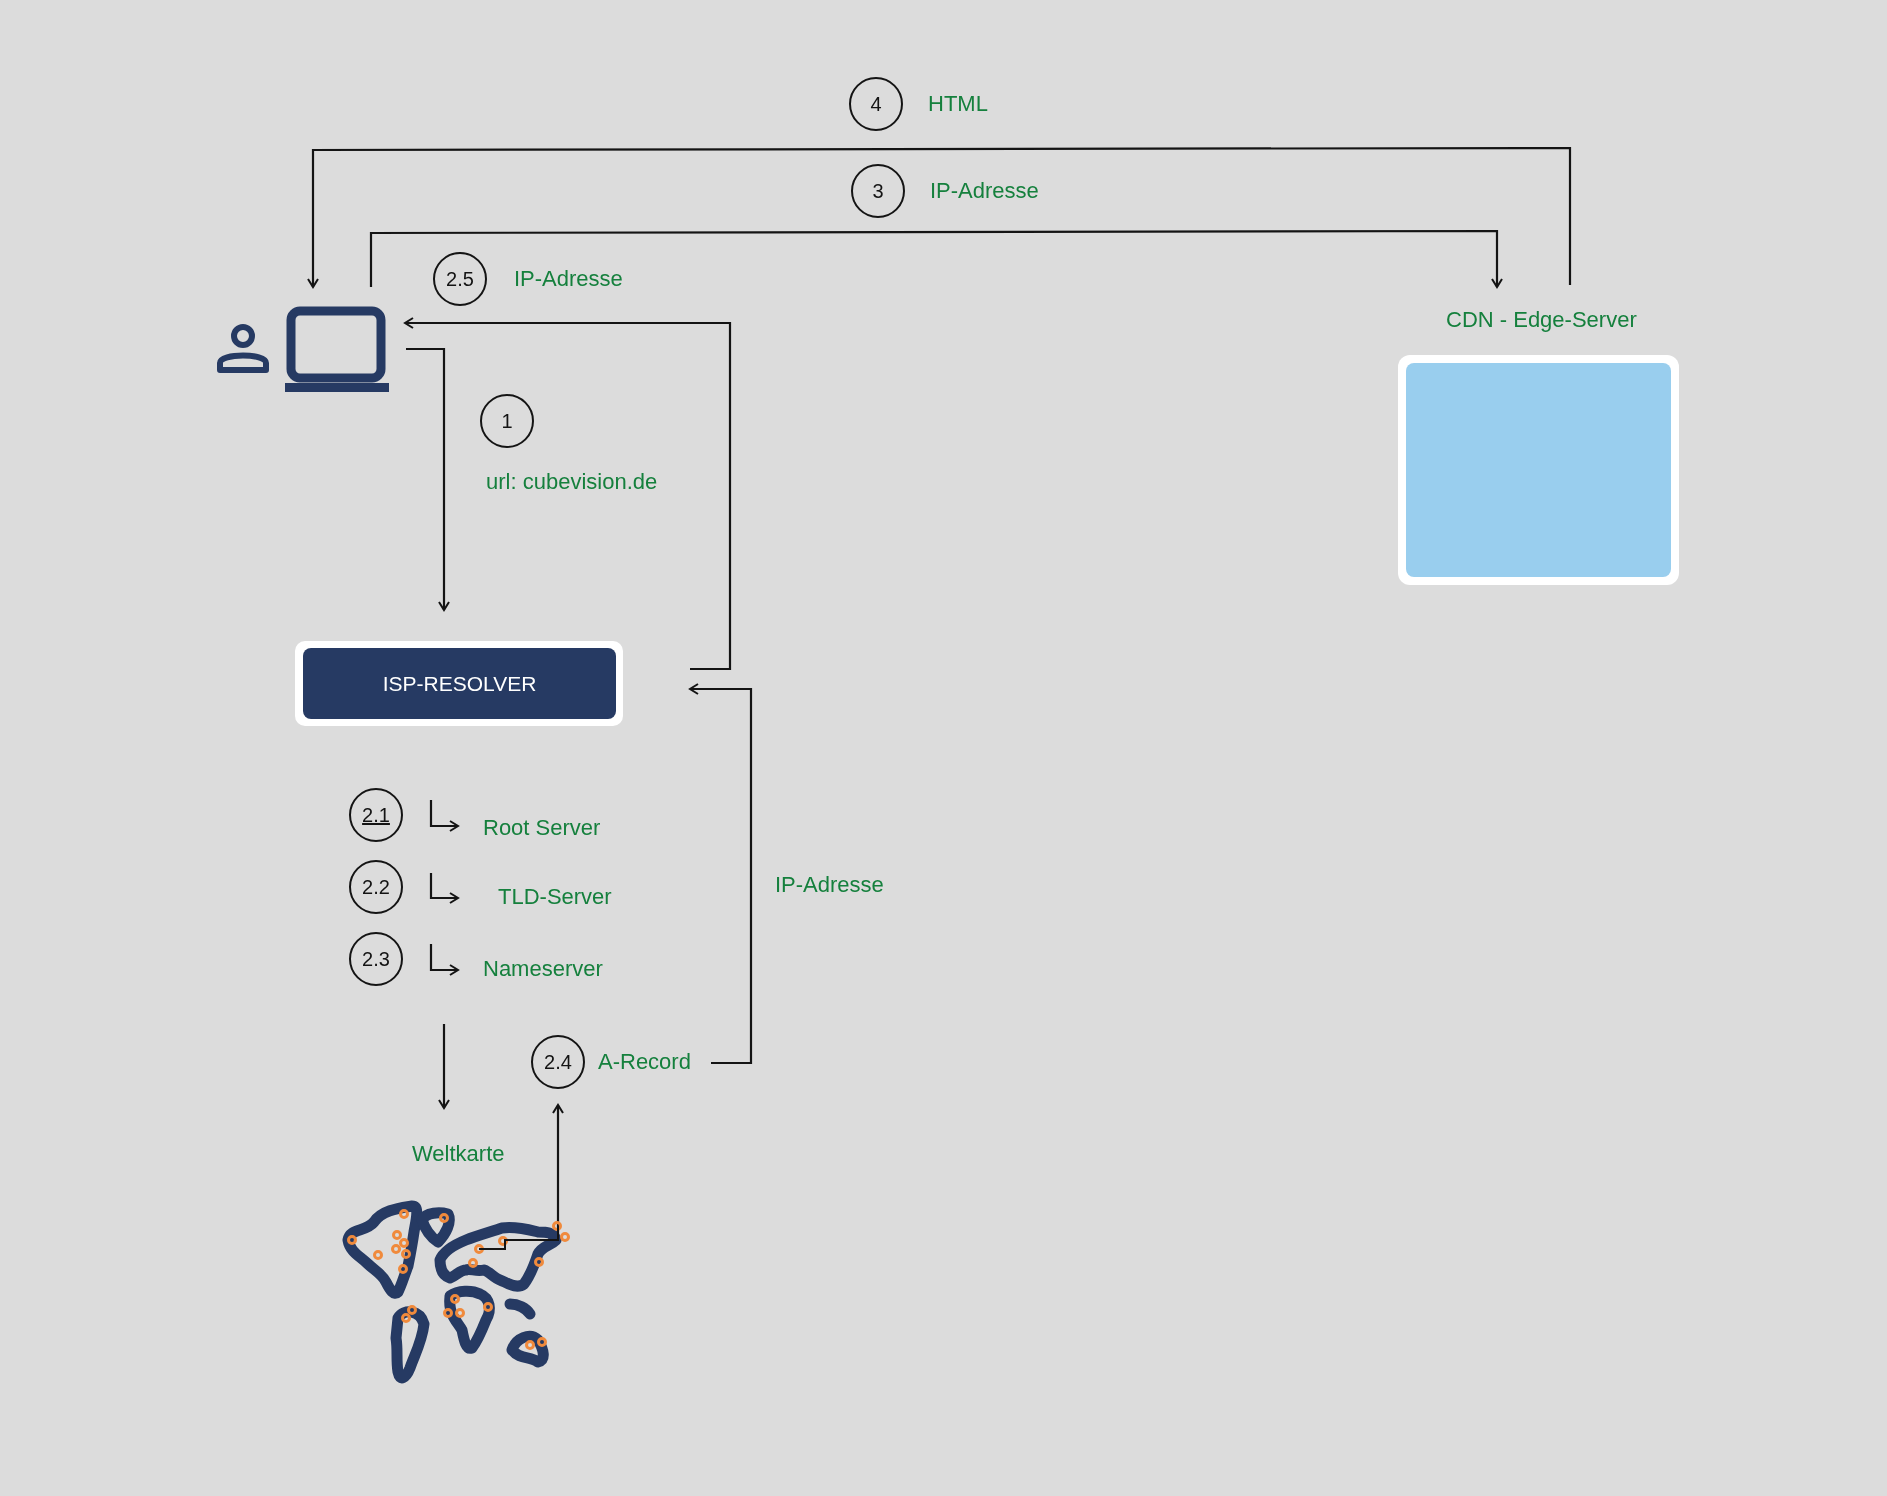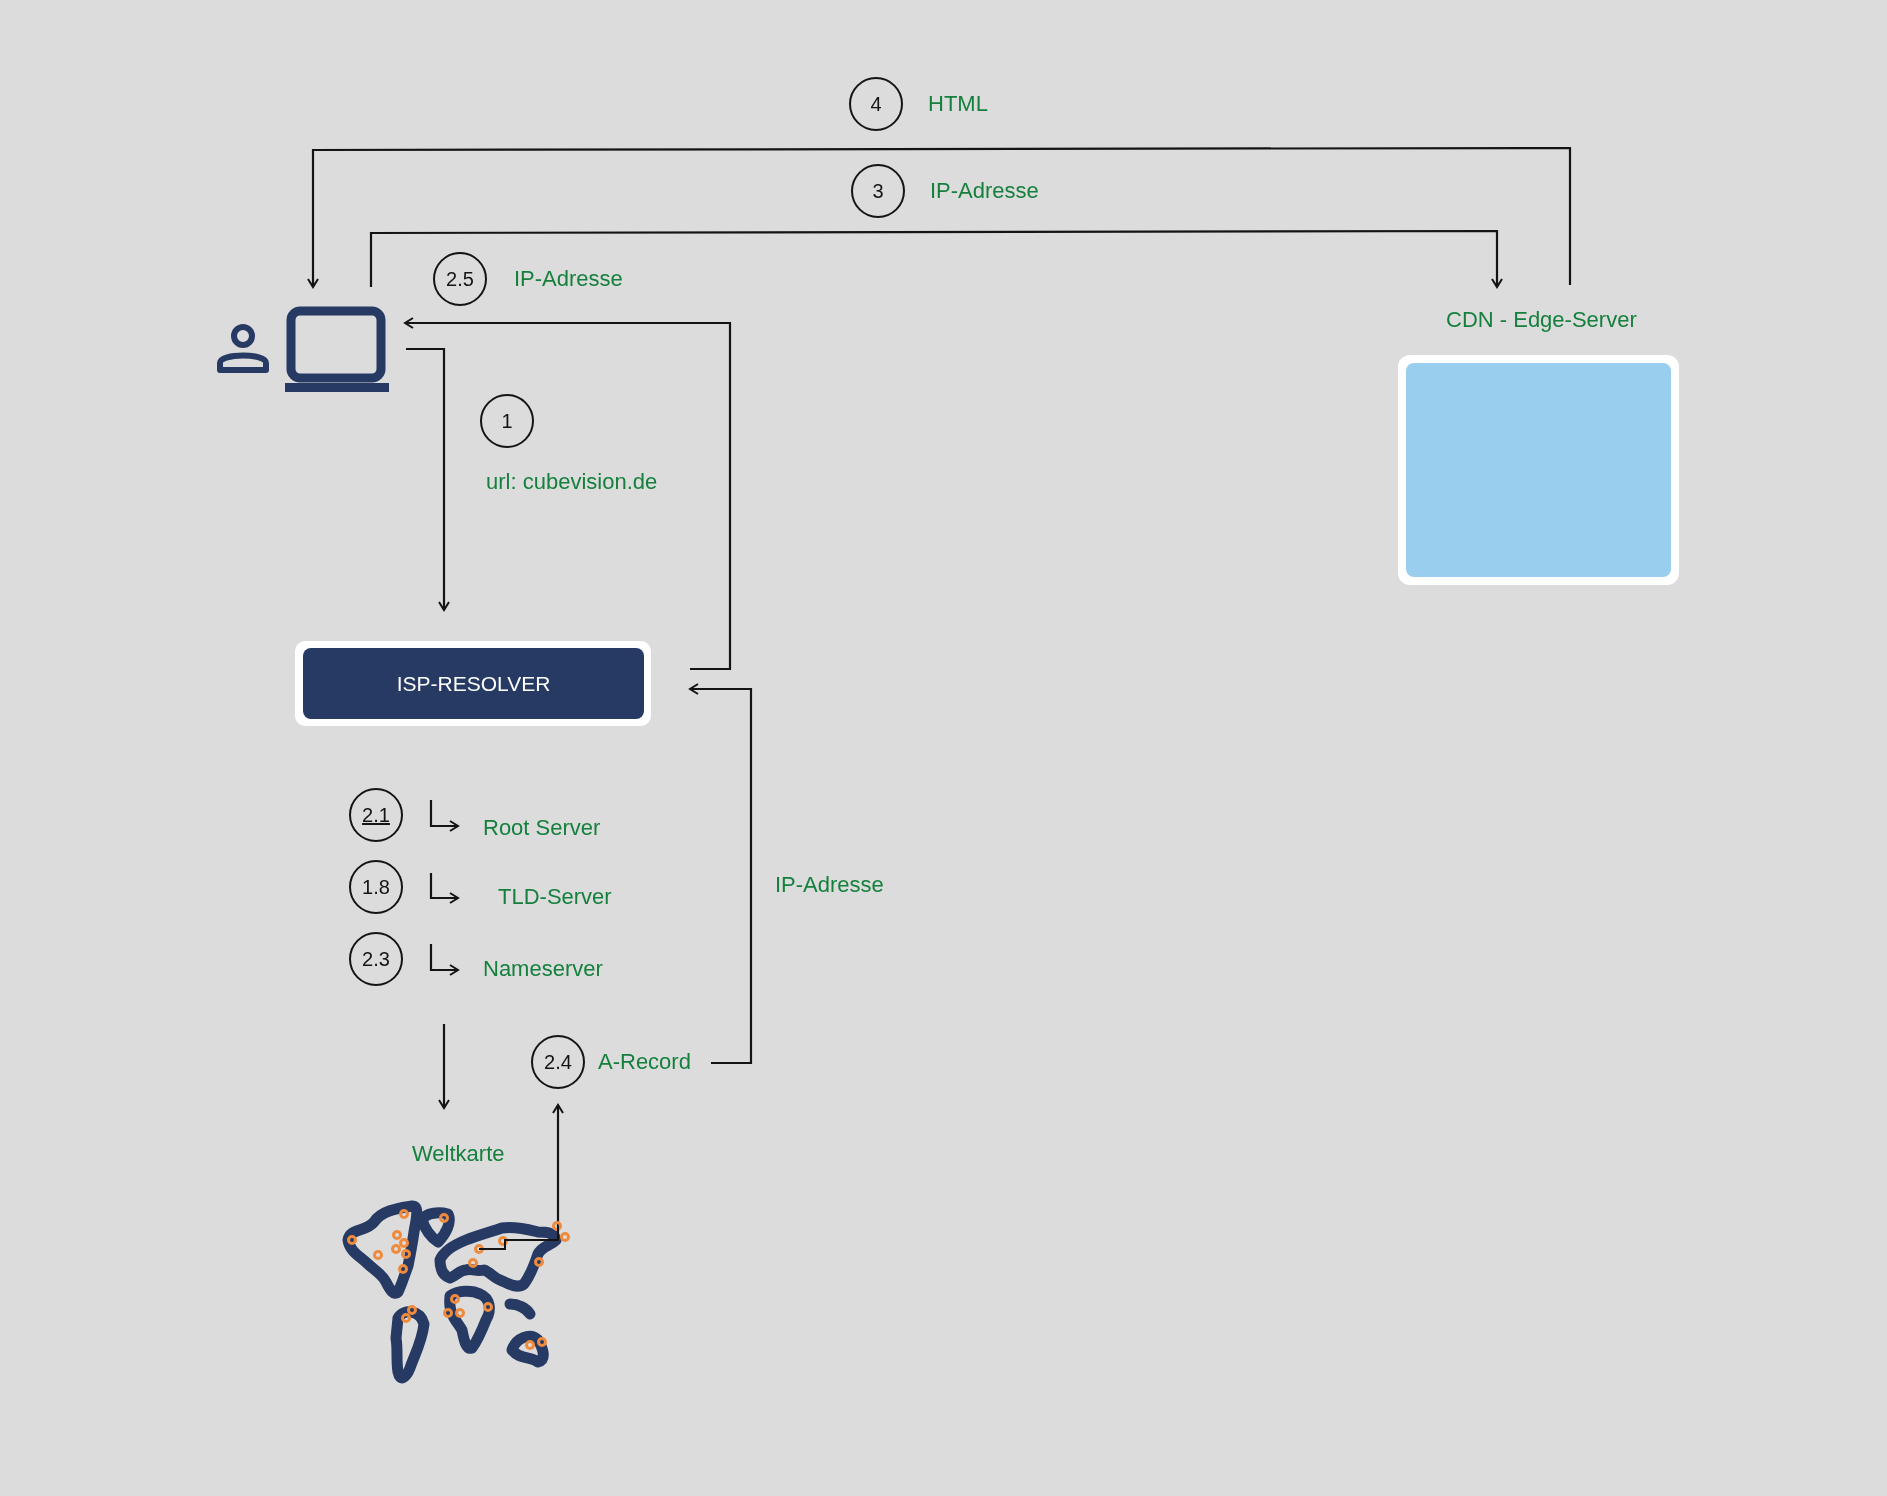--- a/index.html
+++ b/index.html
@@ -2,21 +2,21 @@
 <html><head>
 <meta charset="utf-8">
 <style>
   html, body { margin: 0; padding: 0; }
   body { width: 1887px; height: 1496px; background: #dcdcdc; position: relative; overflow: hidden;
          font-family: "Liberation Sans", "DejaVu Sans", sans-serif; color: #111; }
   .lbl { position: absolute; font-size: 22px; white-space: nowrap; color: #15803d; }
   .circ { position: absolute; width: 54px; height: 54px; border: 2px solid #141414; border-radius: 50%;
           display: flex; align-items: center; justify-content: center; font-size: 20px; box-sizing: border-box; color:#141414;}
   svg.wires { position: absolute; left: 0; top: 0; }
-  .isp-outer { position: absolute; left: 295px; top: 641px; width: 356px; height: 85px; background: #fff; border-radius: 10px; }
+  .isp-outer { position: absolute; left: 295px; top: 641px; width: 328px; height: 85px; background: #fff; border-radius: 10px; }
   .isp-inner { position: absolute; left: 8px; top: 7px; right: 7px; bottom: 7px; background: #263a63; border-radius: 8px;
                display: flex; align-items: center; justify-content: center; color: #fff; font-size: 21px; }
   .cdn-outer { position: absolute; left: 1398px; top: 355px; width: 281px; height: 230px; background: #fff; border-radius: 12px; }
   .cdn-inner { position: absolute; left: 8px; top: 8px; right: 8px; bottom: 8px; background: #99ceee; border-radius: 8px; }
   .icon { position: absolute; }
 </style>
 </head>
 <body>
 
 <svg class="wires" width="1887" height="1496">
@@ -85,21 +85,21 @@
   <div class="isp-inner">
       <span>ISP-RESOLVER</span>
     </div>
 </div>
 
 <div class="circ" style="left:349px;top:788px;text-decoration:underline;">
     <span>2.1</span>
   </div>
 <div class="lbl" style="left:483px;top:815px;">Root Server</div>
 <div class="circ" style="left:349px;top:860px;">
-    <span>1.8</span>
+    <span>2.2</span>
   </div>
 <div class="lbl" style="left:483px;top:884px;margin-left:15px;">TLD-Server</div>
 <div class="circ" style="left:349px;top:932px;">
     <span>2.3</span>
   </div>
 <div class="lbl" style="left:483px;top:956px;">Nameserver</div>
 
 <div class="lbl" style="left:775px;top:872px;">IP-Adresse</div>
 
 <div class="circ" style="left:531px;top:1035px;">

